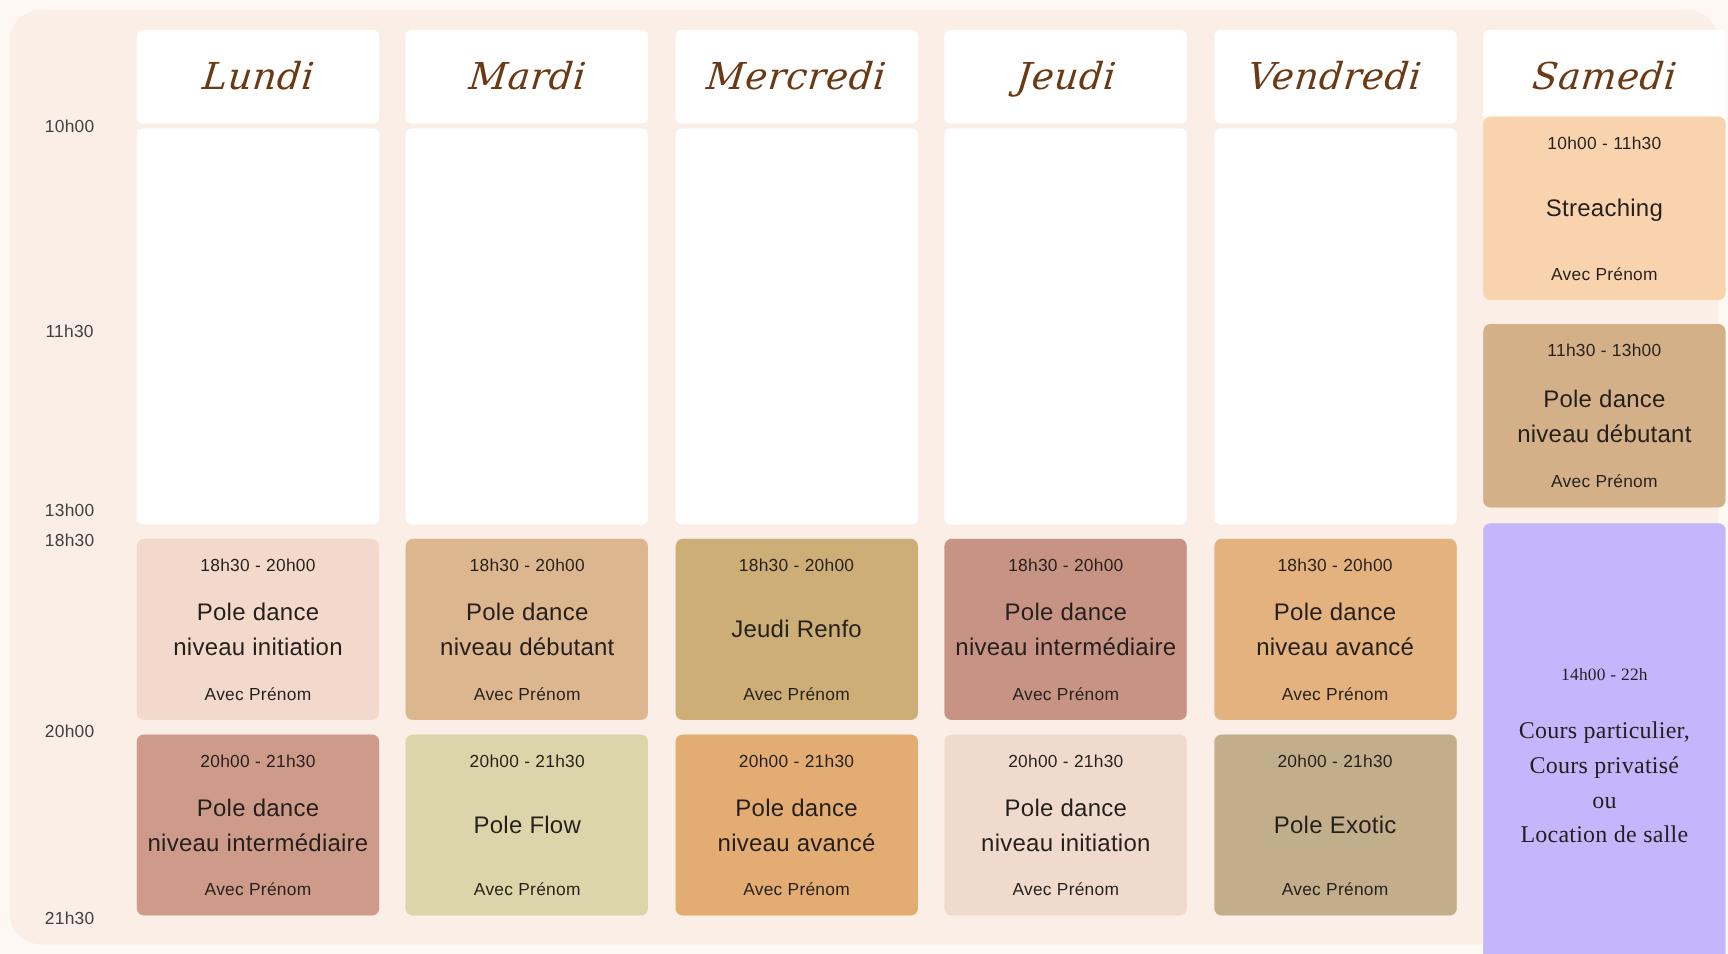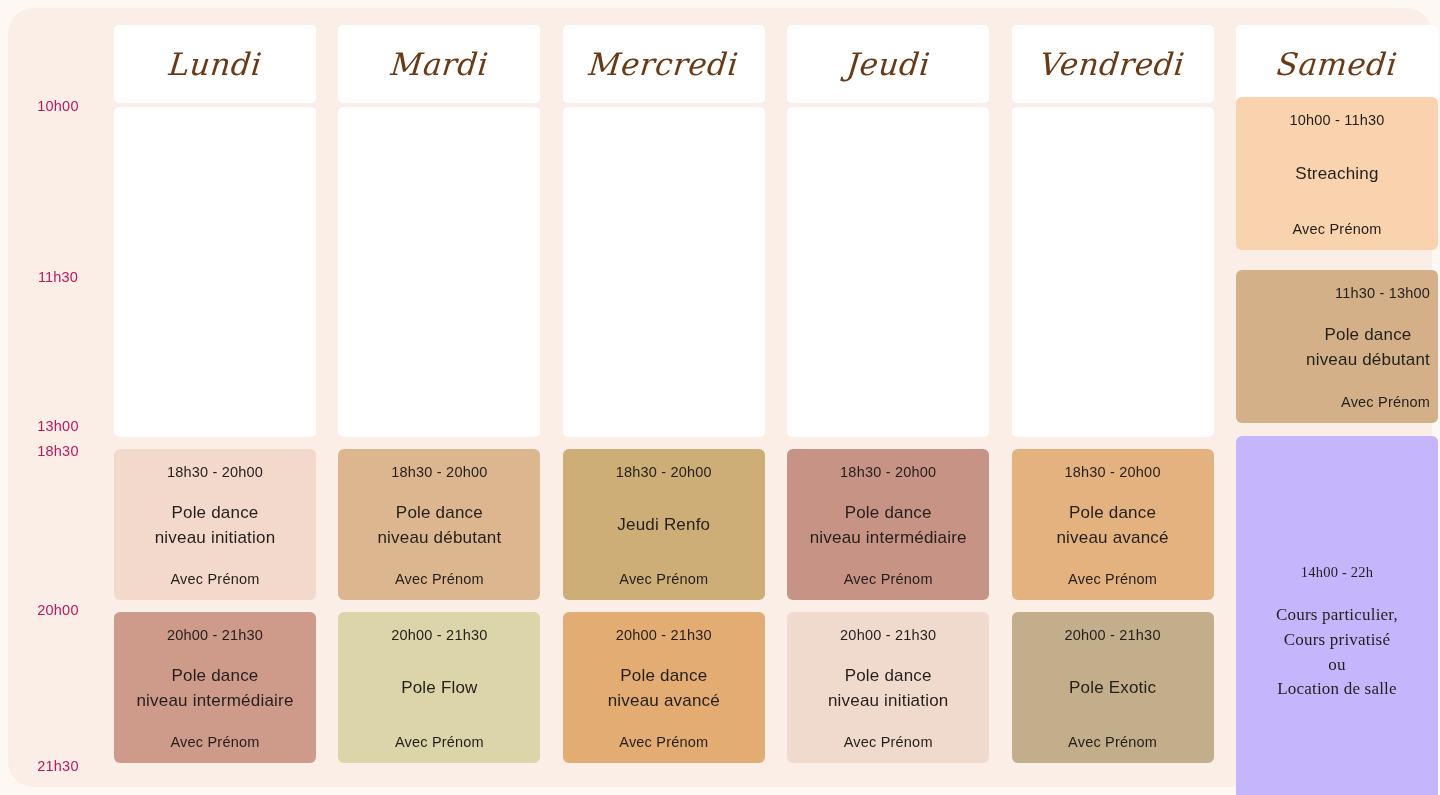--- a/index.html
+++ b/index.html
@@ -31,21 +31,21 @@
     top: 0;
     width: 100px;
     height: 779px;
   }
   .time-label {
     position: absolute;
     width: 100px;
     text-align: center;
     font-size: 14.5px;
     letter-spacing: .2px;
-    color: #be185d;
+    color: #404040;
     font-family: "Liberation Sans", sans-serif;
   }
 
   
   .columns {
     position: absolute;
     left: 100px;
     top: 0;
     width: 1324px;
     height: 779px;
@@ -104,21 +104,21 @@
     color: #241f1b;
     overflow: hidden;
   }
   .card-time {
     font-size: 14.5px;
     line-height: 1.25;
     text-align: center;
     letter-spacing: .2px;
   }
   .card-title {
-    font-size: 17px;
+    font-size: 20px;
     line-height: 1.45;
     text-align: center;
     letter-spacing: .2px;
     white-space: pre-line;
   }
   .card-teacher {
     font-size: 14.5px;
     line-height: 1.25;
     text-align: center;
     letter-spacing: .2px;
@@ -230,21 +230,21 @@
       </div>
       <div class="day-col" style="left: 1128px;">
         <div class="day-header">
           <div class="day-header-text">Samedi</div>
         </div>
         <div class="card" style="top: 89px; height: 153px; background: rgb(248, 211, 173);">
           <div class="card-time">10h00 - 11h30</div>
           <div class="card-title">Streaching</div>
           <div class="card-teacher">Avec Prénom</div>
         </div>
-        <div class="card" style="top: 262px; height: 153px; background: rgb(212, 176, 136); align-items: flex-end;">
+        <div class="card" style="top: 262px; height: 153px; background: rgb(212, 176, 136);">
           <div class="card-time">11h30 - 13h00</div>
           <div class="card-title">Pole dance
 niveau débutant</div>
           <div class="card-teacher">Avec Prénom</div>
         </div>
         <div class="card tall" style="top: 428px; height: 393px; background: #c4b5fd; font-family: Liberation Serif, serif;">
           <div class="card-time">14h00 - 22h</div>
           <div class="card-title">Cours particulier,
 Cours privatisé
 ou

